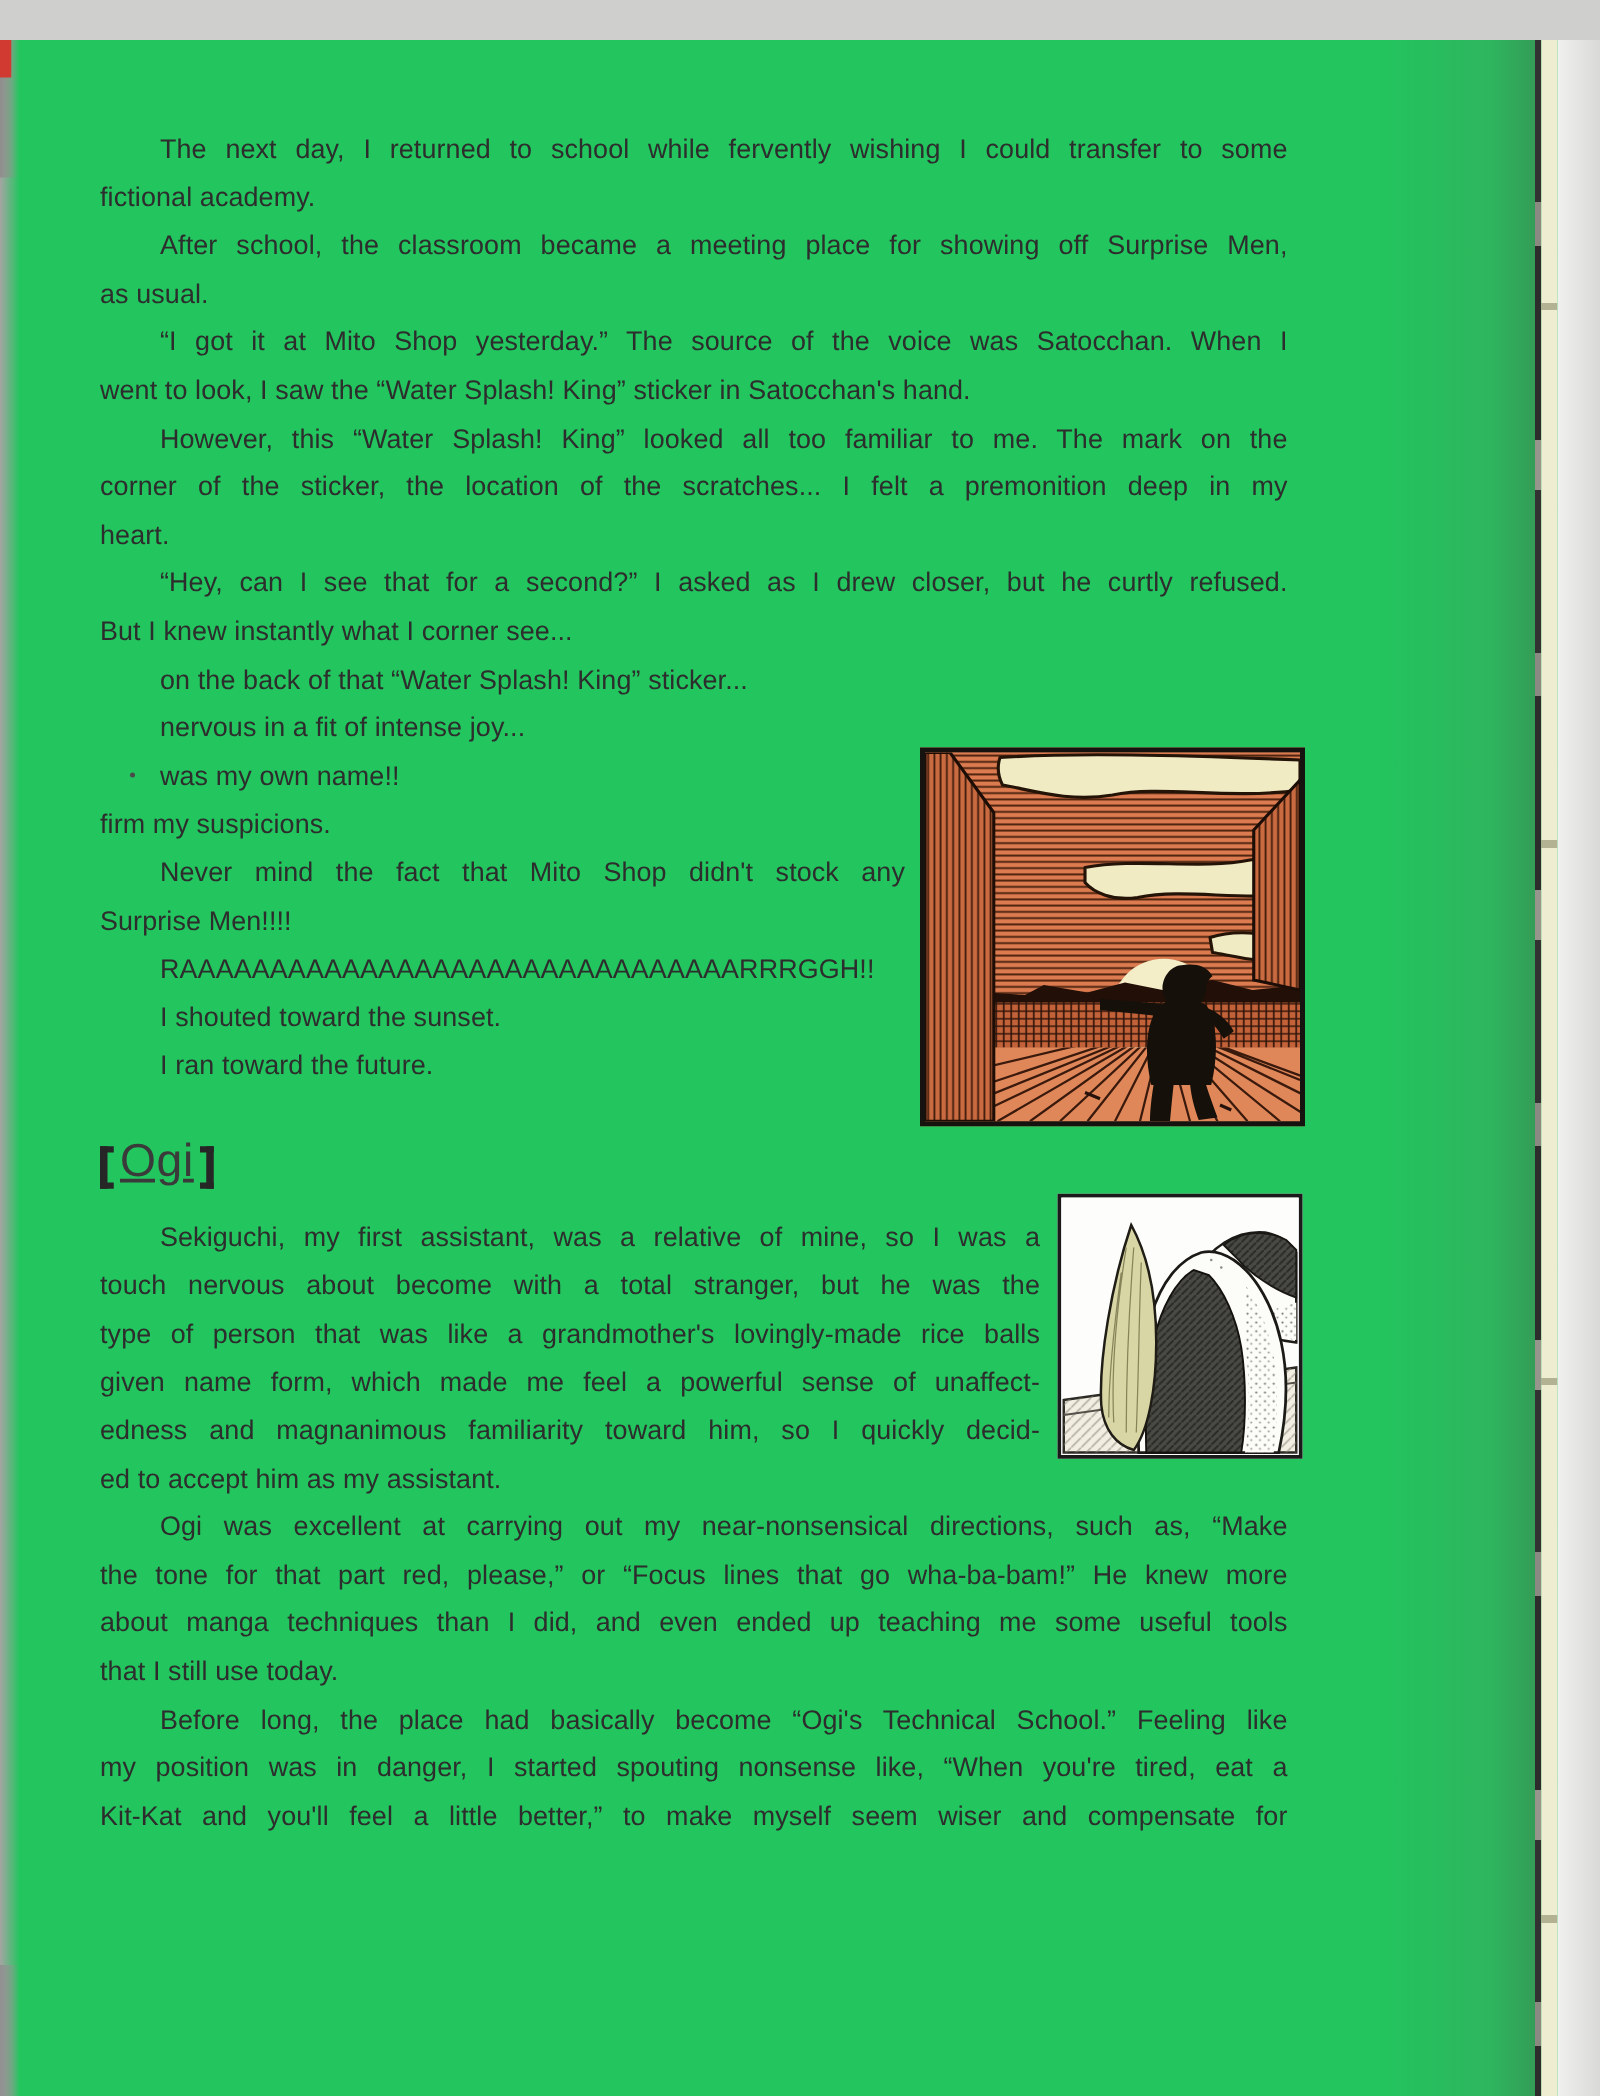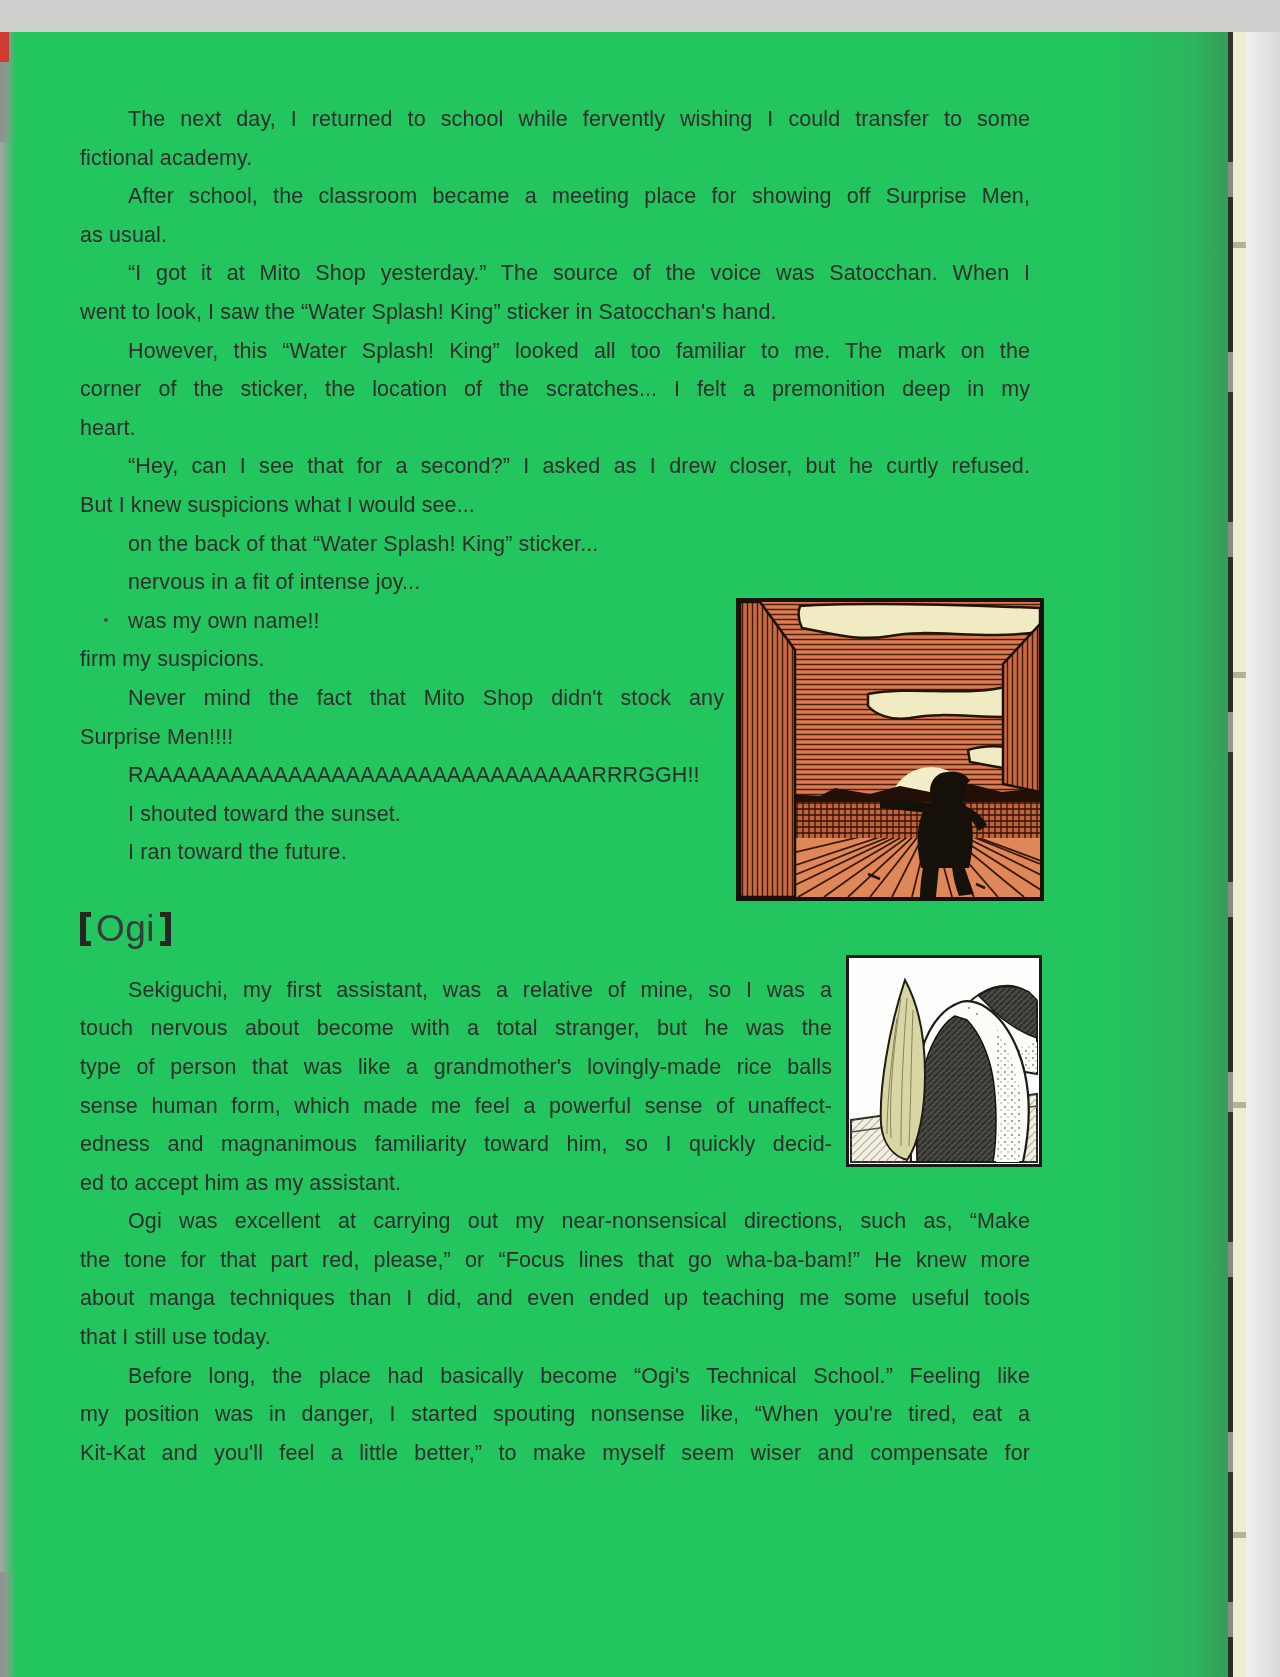--- a/index.html
+++ b/index.html
@@ -5,21 +5,21 @@
   html,body{margin:0;padding:0;background:#cfcfcd;}
   .page{position:relative;width:1280px;height:1677px;background:#22c55e;overflow:hidden;
         font-family:"Liberation Sans","DejaVu Sans",sans-serif;margin-top:32px;}
   
   .text-col{position:absolute;left:80px;top:68px;width:950px;color:#2d2d2d;}
   .line{font-size:21.5px;line-height:38.6px;text-align:justify;text-align-last:left;
         white-space:normal;letter-spacing:0.1px;}
   .line.jf{text-align-last:justify;}
   .line.ind{text-indent:48px;}
   .heading{clear:both;margin:10px 0 20px 0;font-size:37px;line-height:44px;color:#3a3a3a;
-           letter-spacing:0.5px;display:flex;align-items:center;}
+           letter-spacing:0.5px;display:flex;align-items:flex-end;text-decoration:underline;}
   .lb,.rb{display:inline-block;width:11px;height:34px;box-sizing:border-box;}
   .lb{border-left:6px solid #262626;border-top:5px solid #262626;border-bottom:5px solid #262626;margin-right:5px;}
   .rb{border-right:6px solid #262626;border-top:5px solid #262626;border-bottom:5px solid #262626;margin-left:5px;}
   
   .float-sunset{float:right;margin:-4px -14px 6px 12px;}
   .sunset-frame{display:block;border:4px solid #161210;background:#e0875a;}
   .float-onigiri{float:right;margin:-16px -12px 0 14px;}
   .onigiri-frame{display:block;border:3px solid #1a1a1a;background:#ffffff;}
   svg{display:block;}
   
@@ -53,21 +53,21 @@
         <div class="line ind jf">The next day, I returned to school while fervently wishing I could transfer to some</div>
         <div class="line">fictional academy.</div>
         <div class="line ind jf">After school, the classroom became a meeting place for showing off Surprise Men,</div>
         <div class="line">as usual.</div>
         <div class="line ind jf">“I got it at Mito Shop yesterday.” The source of the voice was Satocchan. When I</div>
         <div class="line">went to look, I saw the “Water Splash! King” sticker in Satocchan's hand.</div>
         <div class="line ind jf">However, this “Water Splash! King” looked all too familiar to me. The mark on the</div>
         <div class="line jf">corner of the sticker, the location of the scratches... I felt a premonition deep in my</div>
         <div class="line">heart.</div>
         <div class="line ind jf">“Hey, can I see that for a second?” I asked as I drew closer, but he curtly refused.</div>
-        <div class="line">But I knew suspicions what I would see...</div>
+        <div class="line">But I knew instantly what I corner see...</div>
         <div class="line ind">on the back of that “Water Splash! King” sticker...</div>
         <div class="line ind">nervous in a fit of intense joy...</div>
       </div>
 
     <div class="float-sunset">
       <svg class="sunset-frame" width="300" height="295" viewBox="0 0 300 295">
         <defs>
           <pattern id="hh" width="14" height="5" patternUnits="userSpaceOnUse">
             <rect width="14" height="5" fill="#dd7b50"></rect>
             <path d="M0 2.5 H14" stroke="#47200d" stroke-width="1.5"></path>
@@ -167,21 +167,21 @@
           <path d="M56,22 C40,70 30,130 32,166 C34,186 44,198 58,202 C70,186 76,152 76,116 C76,76 68,44 56,22 Z" fill="#d7d6a4" stroke="#201d16" stroke-width="2"></path>
           <path d="M52,40 C44,90 40,140 42,180 M58,40 C54,92 52,140 52,188 M64,52 C62,100 62,140 60,188 M48,60 C42,104 38,146 38,176" stroke="#87845a" stroke-width="1" fill="none"></path>
         </g>
       </svg>
     </div>
 
     <div>
         <div class="line ind jf">Sekiguchi, my first assistant, was a relative of mine, so I was a</div>
         <div class="line jf">touch nervous about become with a total stranger, but he was the</div>
         <div class="line jf">type of person that was like a grandmother's lovingly-made rice balls</div>
-        <div class="line jf">sense human form, which made me feel a powerful sense of unaffect-</div>
+        <div class="line jf">given name form, which made me feel a powerful sense of unaffect-</div>
         <div class="line jf">edness and magnanimous familiarity toward him, so I quickly decid-</div>
         <div class="line">ed to accept him as my assistant.</div>
         <div class="line ind jf">Ogi was excellent at carrying out my near-nonsensical directions, such as, “Make</div>
         <div class="line jf">the tone for that part red, please,” or “Focus lines that go wha-ba-bam!” He knew more</div>
         <div class="line jf">about manga techniques than I did, and even ended up teaching me some useful tools</div>
         <div class="line">that I still use today.</div>
         <div class="line ind jf">Before long, the place had basically become “Ogi's Technical School.” Feeling like</div>
         <div class="line jf">my position was in danger, I started spouting nonsense like, “When you're tired, eat a</div>
         <div class="line jf">Kit-Kat and you'll feel a little better,” to make myself seem wiser and compensate for</div>
       </div>

